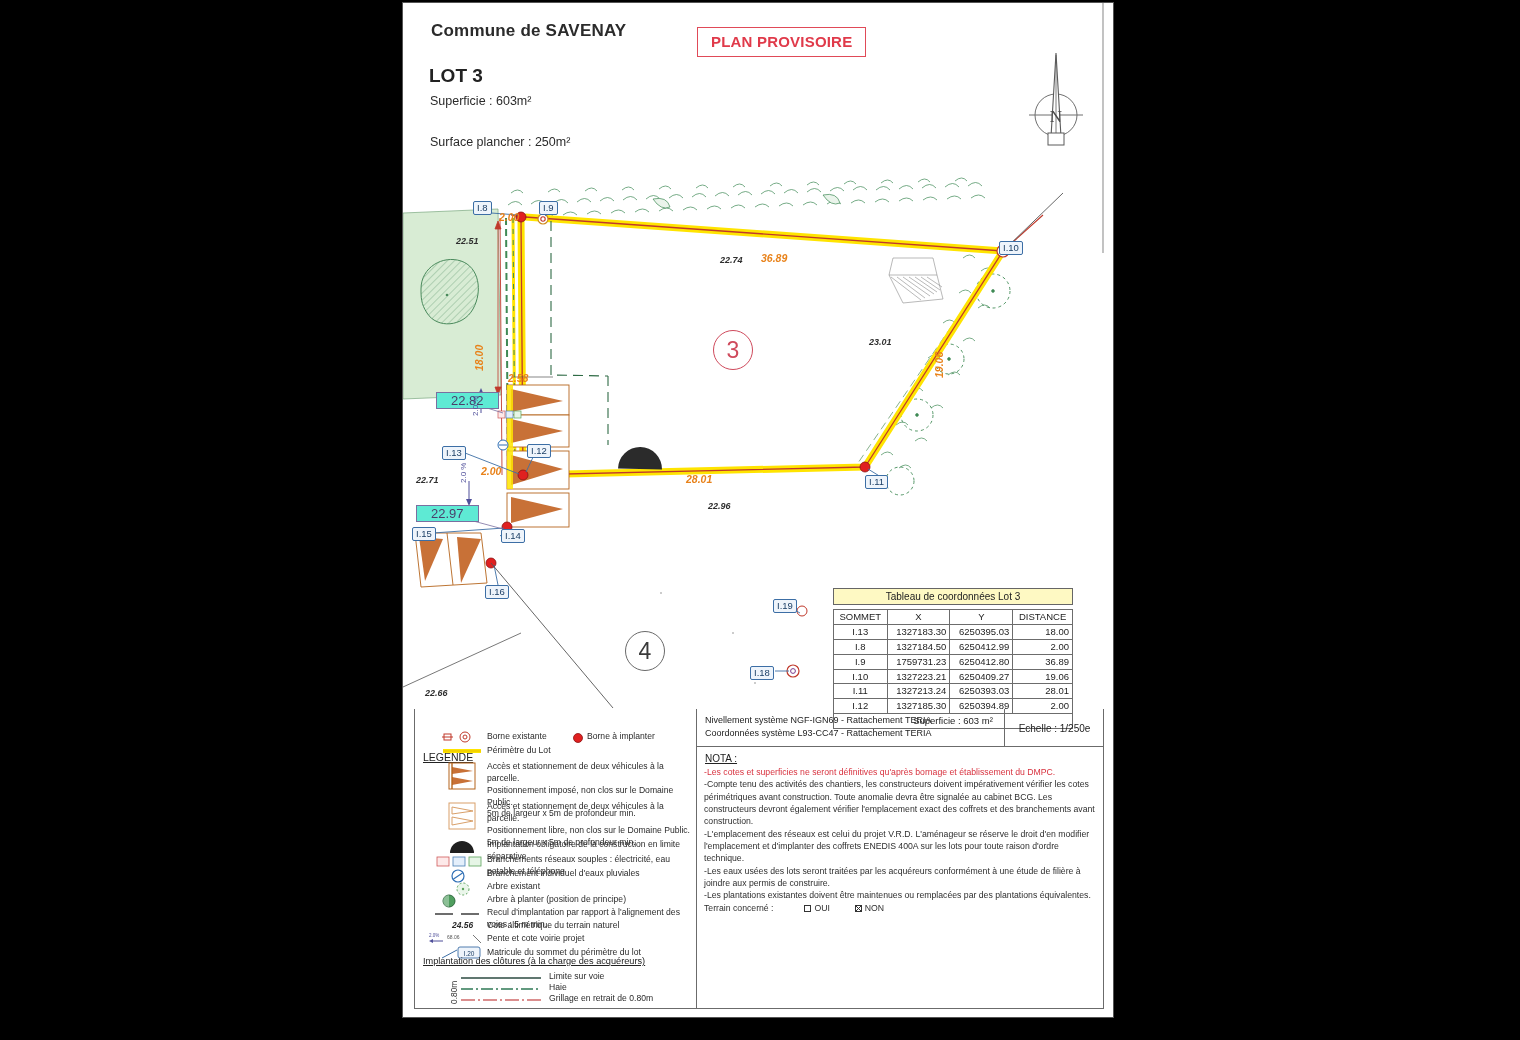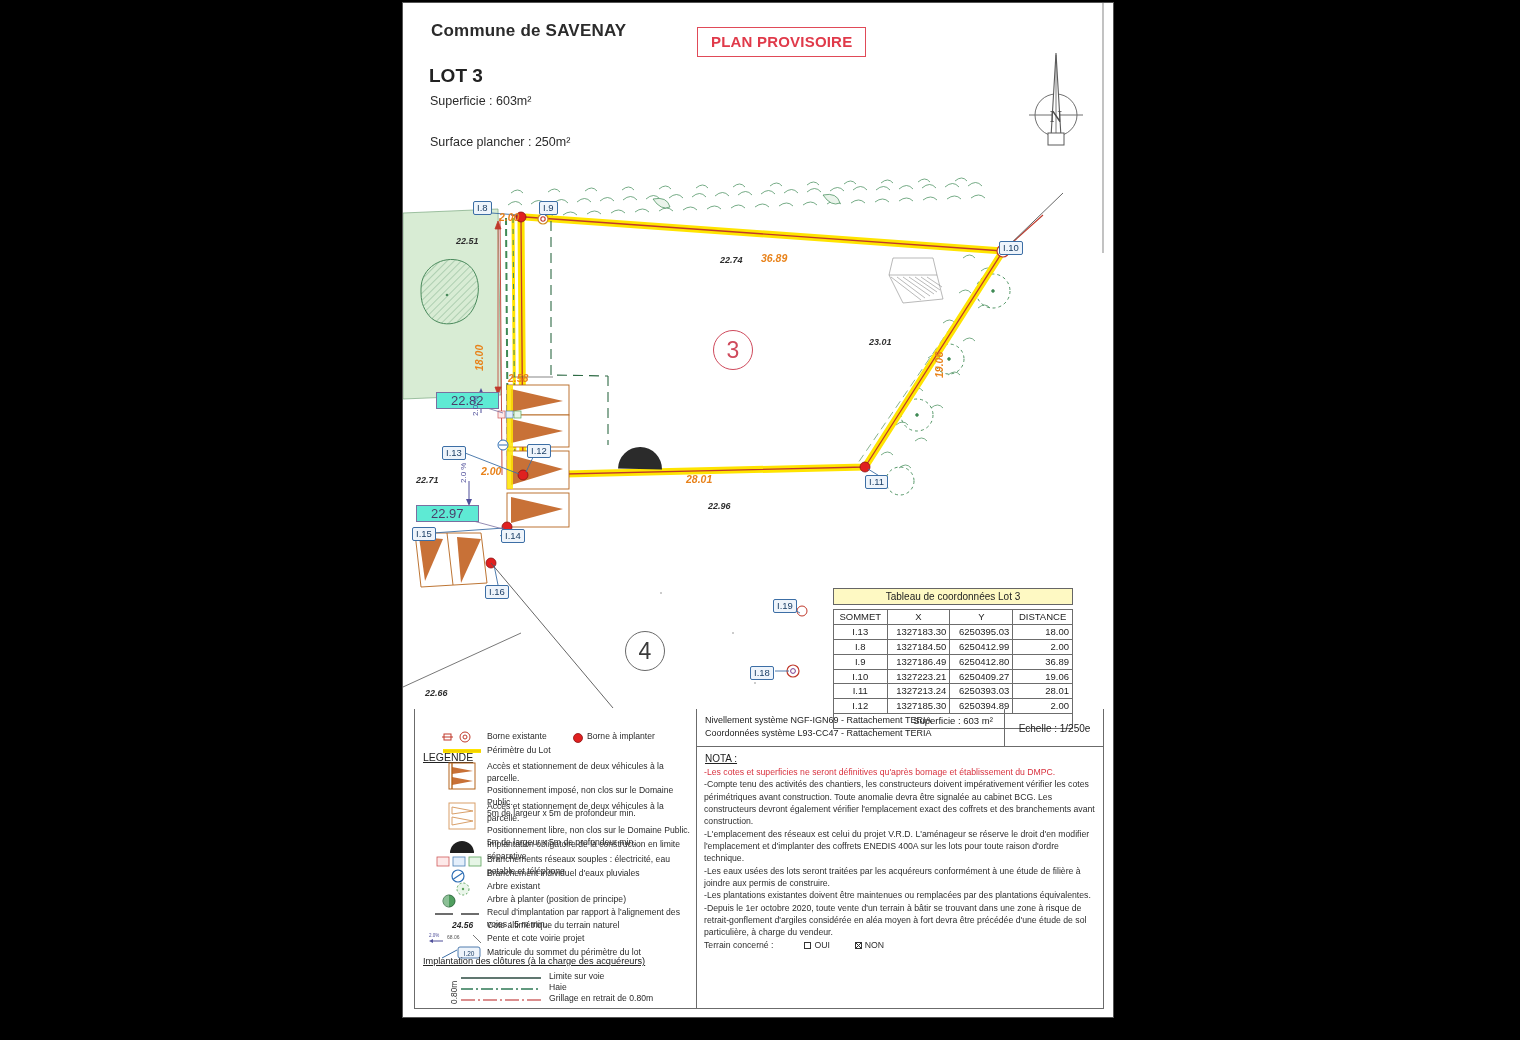--- a/index.html
+++ b/index.html
@@ -401,21 +401,21 @@
               <td class="n">18.00</td>
             </tr>
             <tr>
               <td class="s">I.8</td>
               <td class="n">1327184.50</td>
               <td class="n">6250412.99</td>
               <td class="n">2.00</td>
             </tr>
             <tr>
               <td class="s">I.9</td>
-              <td class="n">1327186.49</td>
+              <td class="n">1759731.23</td>
               <td class="n">6250412.80</td>
               <td class="n">36.89</td>
             </tr>
             <tr>
               <td class="s">I.10</td>
               <td class="n">1327223.21</td>
               <td class="n">6250409.27</td>
               <td class="n">19.06</td>
             </tr>
             <tr>
@@ -556,21 +556,20 @@
     </div>
 
     <div class="nota-title">NOTA :</div>
     <div class="nota-body">
       <p class="nota-red">-Les cotes et superficies ne seront définitives qu'après bornage et établissement du DMPC.</p>
       <div id="nota-paras">
             <p>-Compte tenu des activités des chantiers, les constructeurs doivent impérativement vérifier les cotes périmétriques avant construction. Toute anomalie devra être signalée au cabinet BCG. Les constructeurs devront également vérifier l'emplacement exact des coffrets et des branchements avant construction.</p>
             <p>-L'emplacement des réseaux est celui du projet V.R.D. L'aménageur se réserve le droit d'en modifier l'emplacement et d'implanter des coffrets ENEDIS 400A sur les lots pour toute raison d'ordre technique.</p>
             <p>-Les eaux usées des lots seront traitées par les acquéreurs conformément à une étude de filière à joindre aux permis de construire.</p>
             <p>-Les plantations existantes doivent être maintenues ou remplacées par des plantations équivalentes.</p>
-            <p>-Depuis le 1er octobre 2020, toute vente d'un terrain à bâtir se trouvant dans une zone à risque de retrait-gonflement d'argiles considérée en aléa moyen à fort devra être précédée d'une étude de sol particulière, à charge du vendeur.</p>
           </div>
       <p class="terrain">
         <span>Terrain concerné :</span>
         <span style="display:inline-block;width:26px"></span>
         <span><span class="cbox"></span><span>OUI</span></span>
         <span style="display:inline-block;width:20px"></span>
         <span><span class="cbox x"></span><span>NON</span></span>
       </p>
     </div>
   </div>

